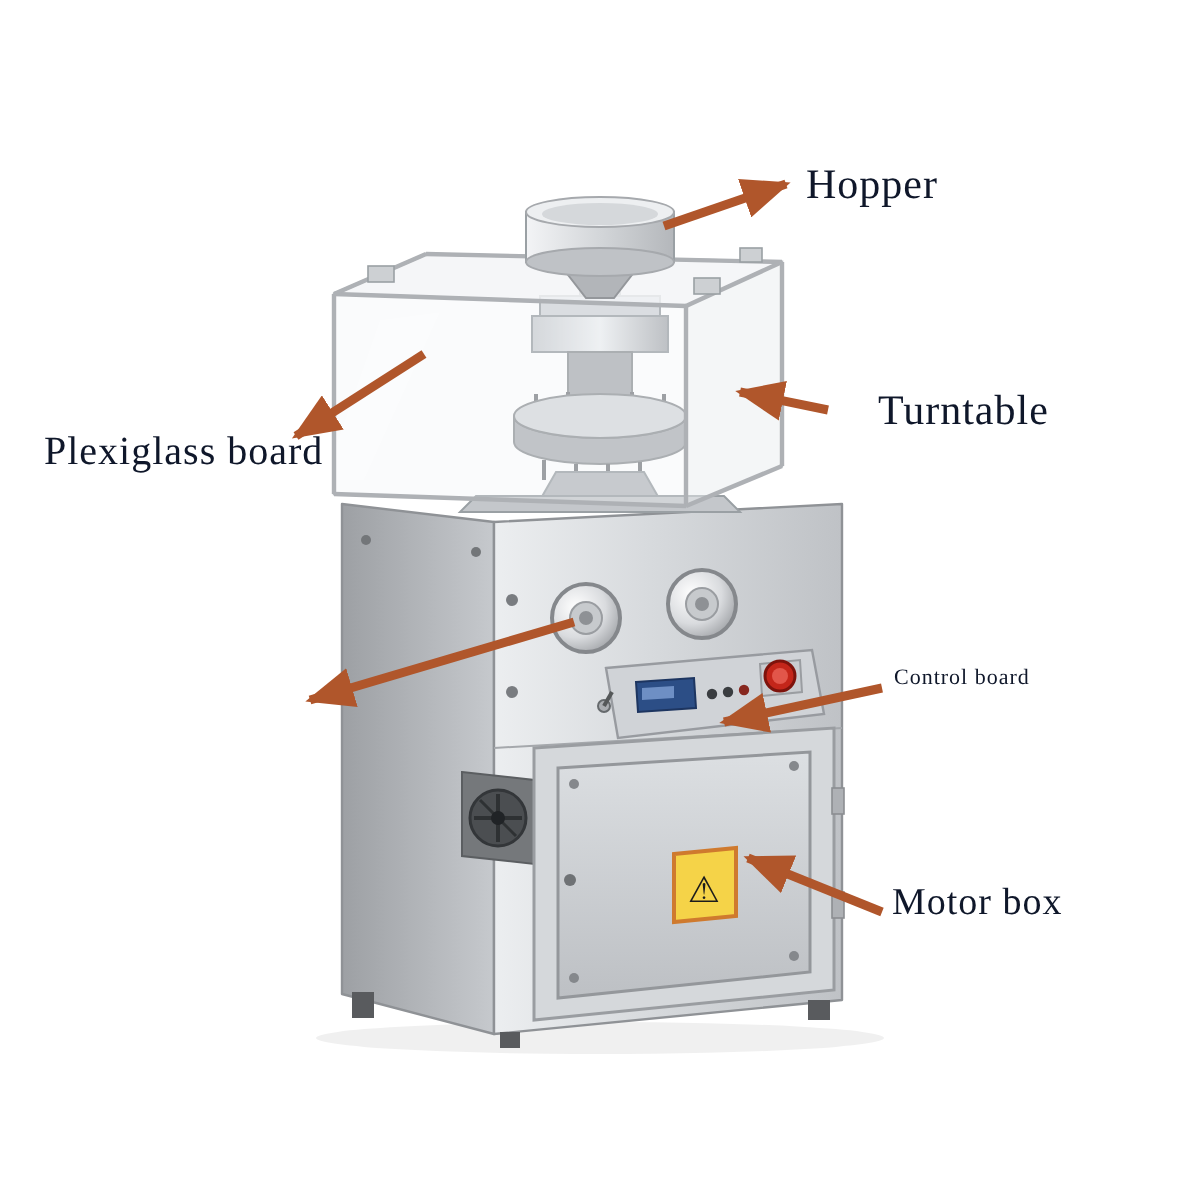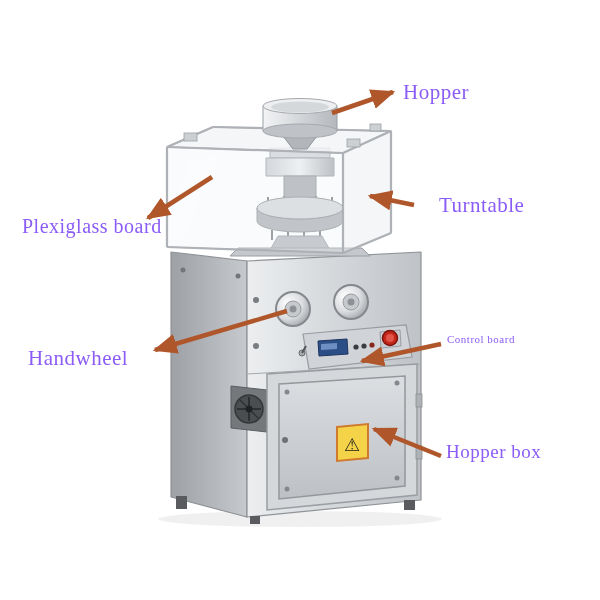--- a/index.html
+++ b/index.html
@@ -7,21 +7,21 @@
     position: relative;
     width: 600px;
     height: 600px;
     background: #ffffff;
     overflow: hidden;
     font-family: "Liberation Serif", "DejaVu Serif", serif;
   }
   .machine-svg { position: absolute; left: 0; top: 0; }
   .label {
     position: absolute;
-    color: #8b5cf6;
+    color: #0f172a;
     letter-spacing: 0.5px;
     white-space: nowrap;
     user-select: none;
   }
   .label-hopper    { left: 403px; top: 80px;  font-size: 21px; }
   .label-turntable { left: 439px; top: 193px; font-size: 21px; }
   .label-plexiglass{ left: 22px;  top: 215px; font-size: 20px; }
   .label-handwheel { left: 28px;  top: 346px; font-size: 21px; }
   .label-control   { left: 447px; top: 333px; font-size: 11px; }
   .label-motor     { left: 446px; top: 441px; font-size: 19px; }
@@ -193,17 +193,16 @@
       <line x1="212" y1="177" x2="148" y2="218" marker-end="url(#ah)" stroke="#b0562b"></line>
       <line x1="287" y1="311" x2="155" y2="350" marker-end="url(#ah)" stroke="#b0562b"></line>
       <line x1="441" y1="344" x2="362" y2="361" marker-end="url(#ah)" stroke="#b0562b"></line>
       <line x1="441" y1="456" x2="374" y2="429" marker-end="url(#ah)" stroke="#b0562b"></line>
     </g>
   </svg>
 
   <div class="label label-hopper">Hopper</div>
   <div class="label label-turntable">Turntable</div>
   <div class="label label-plexiglass">Plexiglass board</div>
-  <div class="label label-handwheel">Handwheel</div>
   <div class="label label-control">Control board</div>
-  <div class="label label-motor">Hopper box</div>
+  <div class="label label-motor">Motor box</div>
 
 </div>
 
 </body></html>

